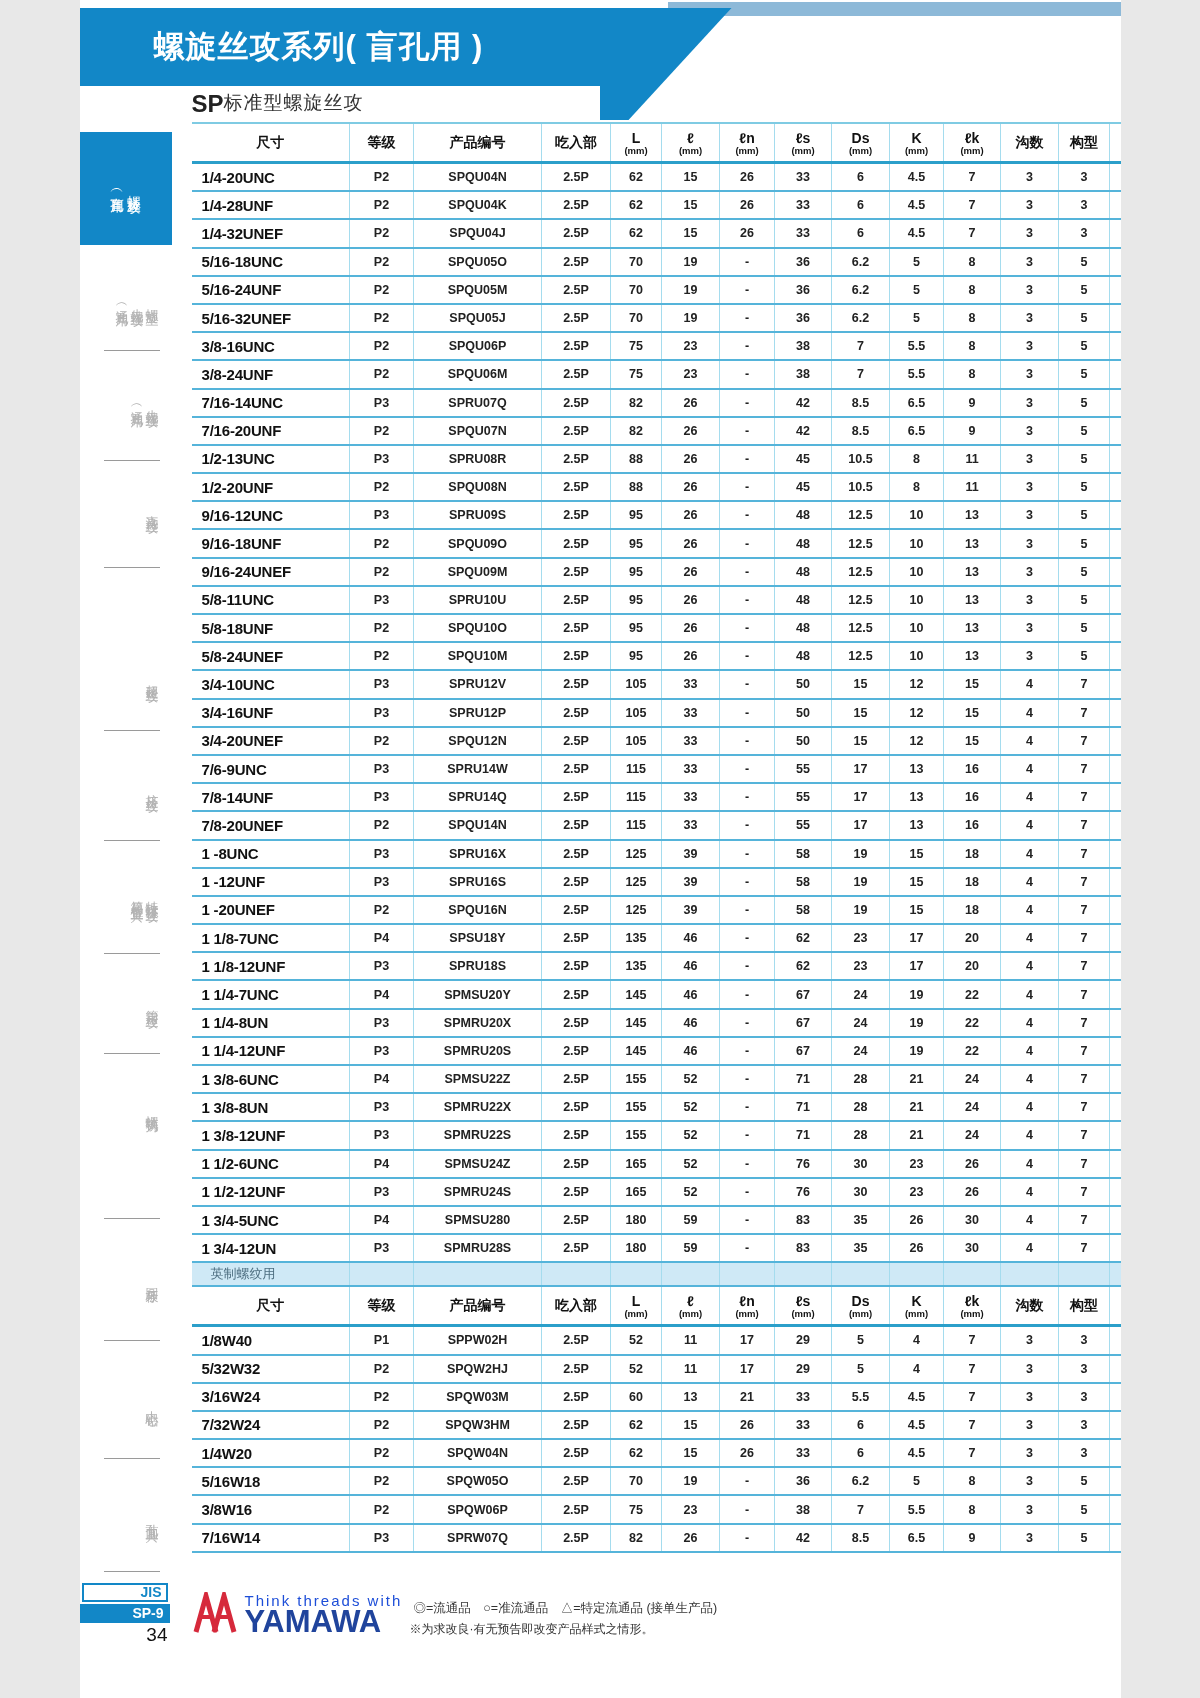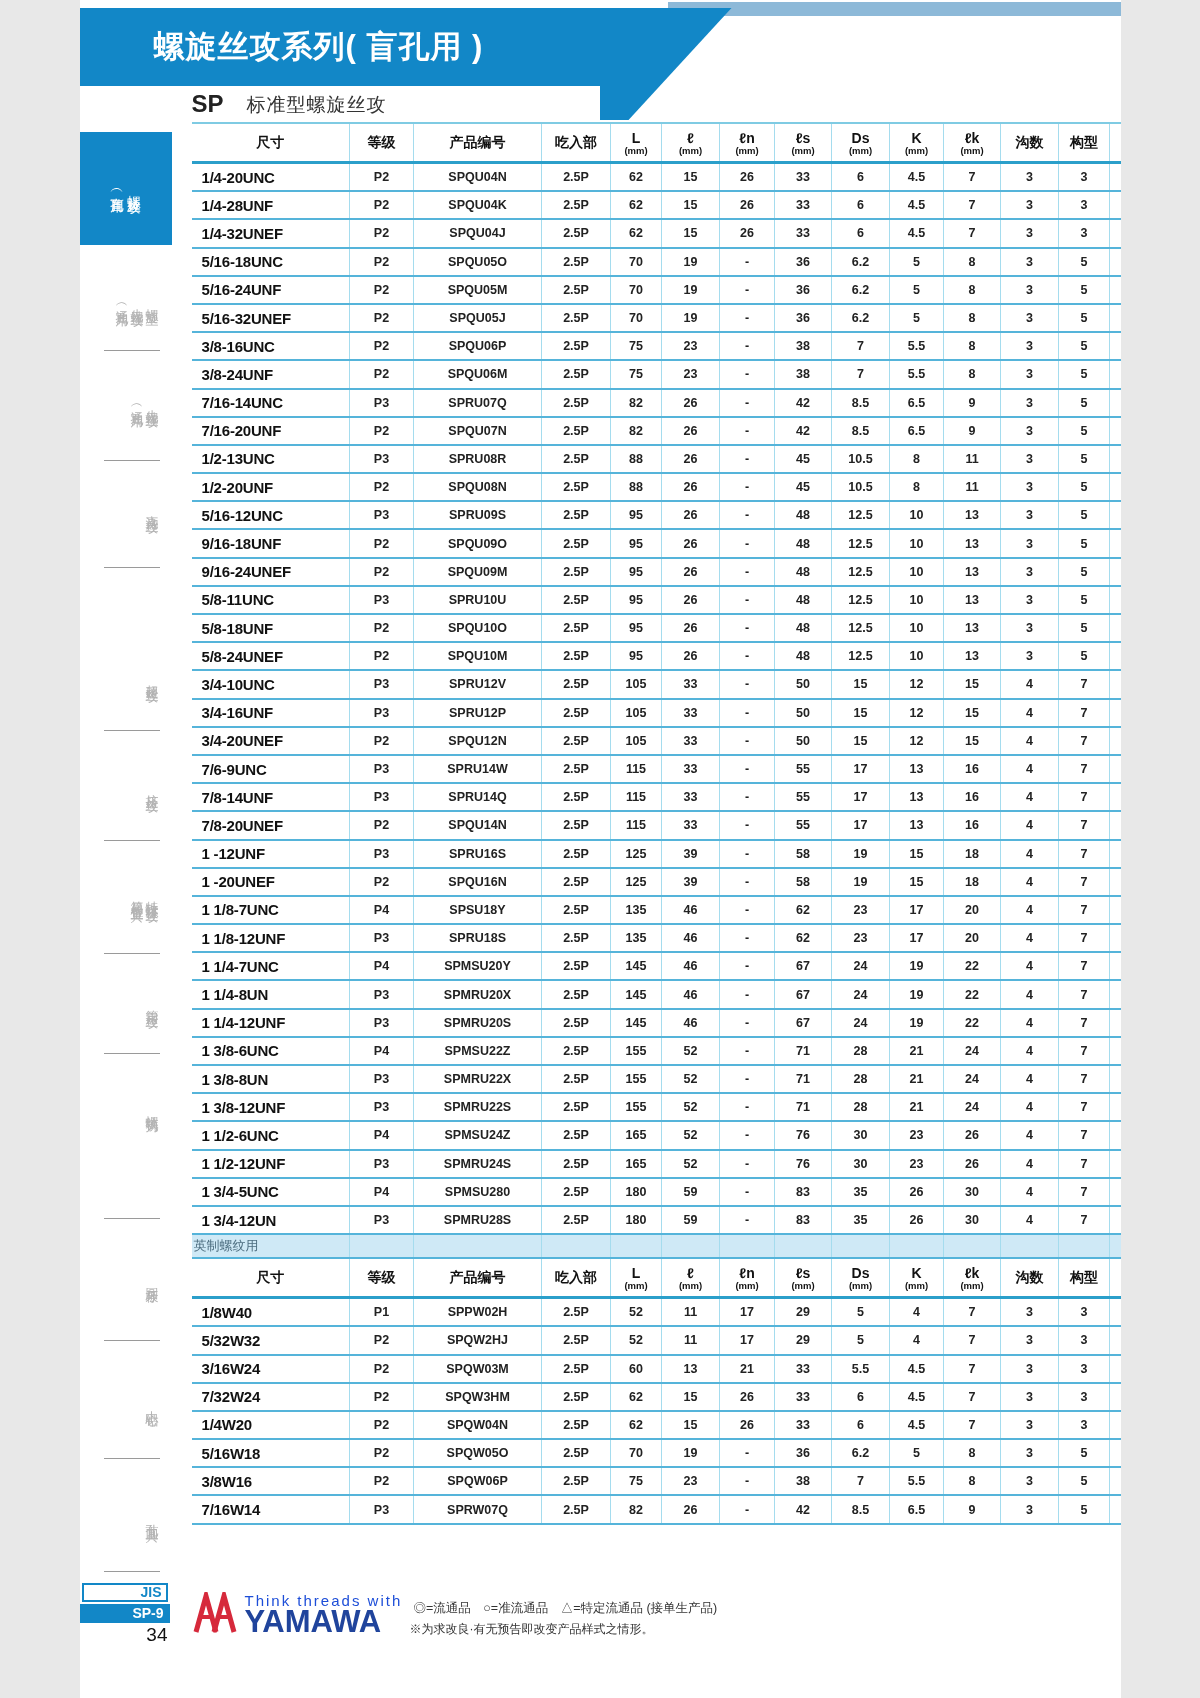--- a/index.html
+++ b/index.html
@@ -6,21 +6,21 @@
   .page{position:relative;width:1041px;height:1698px;background:#ffffff;overflow:hidden;margin:0 auto;}
 
   
   .top-strip{position:absolute;left:588px;top:2px;width:590px;height:14px;background:#8db9d8;}
   .banner{position:absolute;left:0;top:8px;width:520px;height:78px;background:#1287c7;display:flex;align-items:center;}
   .banner h1{margin:0 0 0 74px;color:#fff;font-size:31px;font-weight:700;letter-spacing:1px;white-space:nowrap;}
   .banner-wedge{position:absolute;left:520px;top:8px;width:132px;height:112px;background:#1287c7;
     clip-path:polygon(0 0,100% 0,22% 100%,0 100%);}
 
   
-  .series-row{position:absolute;left:112px;top:90px;display:flex;align-items:flex-end;gap:23px;}
+  .series-row{position:absolute;left:112px;top:90px;display:flex;align-items:flex-start;gap:0;}
   .series-code{font-size:24px;font-weight:700;color:#222;}
   .series-name{font-size:19px;color:#333;letter-spacing:1px;}
 
   
   .sidebar{position:absolute;left:0;top:0;width:92px;height:1698px;}
   .side-tab{position:absolute;left:0;width:92px;display:flex;justify-content:flex-end;align-items:center;padding-right:12px;box-sizing:border-box;}
   .side-tab .vtext{writing-mode:vertical-rl;font-size:13px;letter-spacing:2px;color:#b3b3b3;line-height:15px;}
   .side-tab.active{background:#1287c7;justify-content:center;padding-right:0;}
   .side-tab.active .vtext{color:#ffffff;font-size:13.5px;line-height:17px;}
   .side-sep{position:absolute;right:12px;width:56px;height:0;border-top:1px solid #9a9a9a;}
@@ -37,21 +37,21 @@
   tr.head-row th{height:37px;border-top:2px solid #7fcbe3;border-bottom:3px solid #2b9fca;border-left:1px solid #a5dcee;
     font-size:14px;color:#111;font-weight:700;text-align:center;vertical-align:middle;background:#fff;margin-top:11px;}
   tr.head-row th:first-child{border-left:none;}
   tr.head-row .h-unit{display:block;font-size:9.5px;font-weight:700;margin-top:-1px;}
   tr.data-row td{height:26.2px;border-bottom:2px solid #55b4da;border-left:1px solid #a5dcee;
     font-size:12.5px;color:#222;text-align:center;font-weight:700;}
   tr.data-row td:first-child{border-left:none;text-align:left;padding-left:10px;font-size:15px;font-weight:700;color:#111;letter-spacing:-0.2px;}
   tr.data-row td.c-stock{font-size:14px;color:#555;font-weight:400;}
   tr.band-row td{height:22px;background:#cfe9f6;border-bottom:2px solid #55b4da;border-left:1px solid #a5dcee;
     font-size:13px;color:#4d6e80;text-align:left;}
-  tr.band-row td:first-child{border-left:none;padding-left:2px;}
+  tr.band-row td:first-child{border-left:none;padding-left:19px;}
 
   
   .footer-logo{position:absolute;left:113px;top:1592px;display:flex;align-items:flex-start;}
   .logo-mark{margin-right:8px;}
   .logo-texts{display:flex;flex-direction:column;}
   .logo-slogan{font-size:15px;color:#1d4ed8;letter-spacing:2px;}
   .logo-brand{font-size:31px;font-weight:700;color:#20449c;letter-spacing:0px;line-height:30px;margin-top:-2px;}
   .footer-legend{position:absolute;left:334px;top:1600px;font-size:12.5px;color:#333;}
   .footer-note{position:absolute;left:330px;top:1621px;font-size:12px;color:#333;text-align:right;}
 </style>
@@ -375,21 +375,21 @@
             <td class="c-ln">-</td>
             <td class="c-ls">45</td>
             <td class="c-Ds">10.5</td>
             <td class="c-K">8</td>
             <td class="c-lk">11</td>
             <td class="c-flutes">3</td>
             <td class="c-type">5</td>
             <td class="c-stock">○</td>
           </tr>
           <tr class="data-row">
-            <td class="c-size">5/16-12UNC</td>
+            <td class="c-size">9/16-12UNC</td>
             <td class="c-class">P3</td>
             <td class="c-product_no">SPRU09S</td>
             <td class="c-chamfer">2.5P</td>
             <td class="c-L">95</td>
             <td class="c-l">26</td>
             <td class="c-ln">-</td>
             <td class="c-ls">48</td>
             <td class="c-Ds">12.5</td>
             <td class="c-K">10</td>
             <td class="c-lk">13</td>
@@ -565,20 +565,36 @@
             <td class="c-L">115</td>
             <td class="c-l">33</td>
             <td class="c-ln">-</td>
             <td class="c-ls">55</td>
             <td class="c-Ds">17</td>
             <td class="c-K">13</td>
             <td class="c-lk">16</td>
             <td class="c-flutes">4</td>
             <td class="c-type">7</td>
             <td class="c-stock">△</td>
+          </tr>
+          <tr class="data-row">
+            <td class="c-size">1 -8UNC</td>
+            <td class="c-class">P3</td>
+            <td class="c-product_no">SPRU16X</td>
+            <td class="c-chamfer">2.5P</td>
+            <td class="c-L">125</td>
+            <td class="c-l">39</td>
+            <td class="c-ln">-</td>
+            <td class="c-ls">58</td>
+            <td class="c-Ds">19</td>
+            <td class="c-K">15</td>
+            <td class="c-lk">18</td>
+            <td class="c-flutes">4</td>
+            <td class="c-type">7</td>
+            <td class="c-stock">○</td>
           </tr>
           <tr class="data-row">
             <td class="c-size">1 -12UNF</td>
             <td class="c-class">P3</td>
             <td class="c-product_no">SPRU16S</td>
             <td class="c-chamfer">2.5P</td>
             <td class="c-L">125</td>
             <td class="c-l">39</td>
             <td class="c-ln">-</td>
             <td class="c-ls">58</td>

